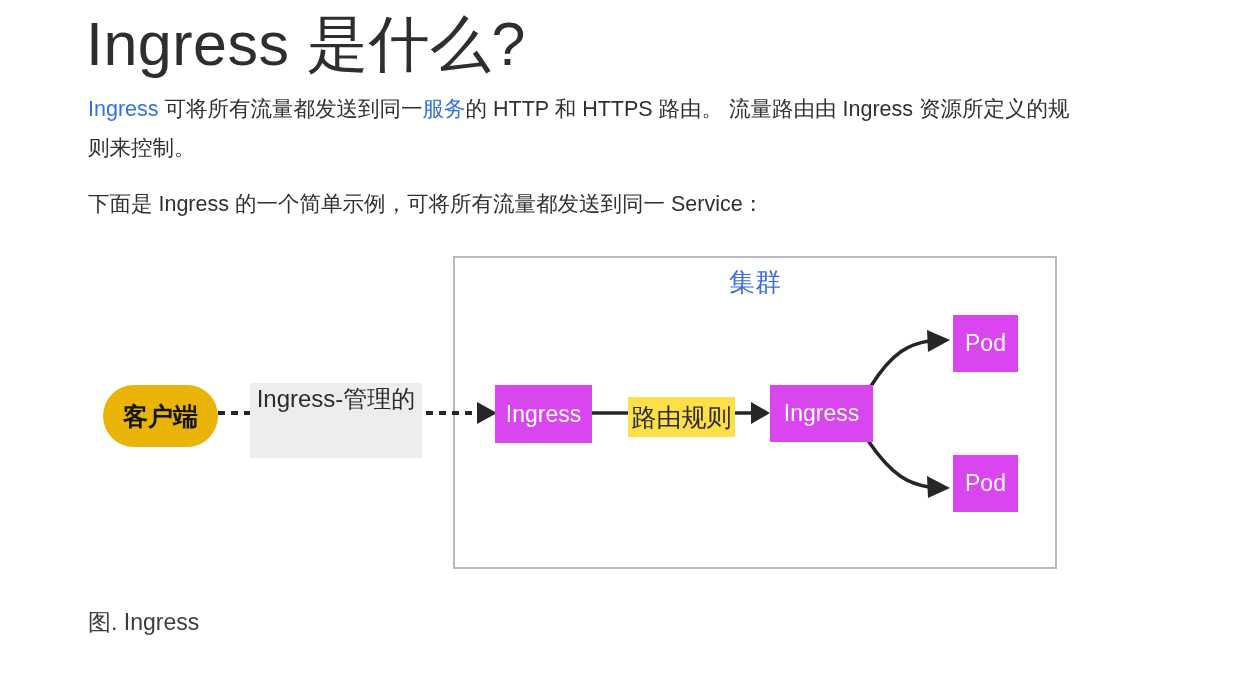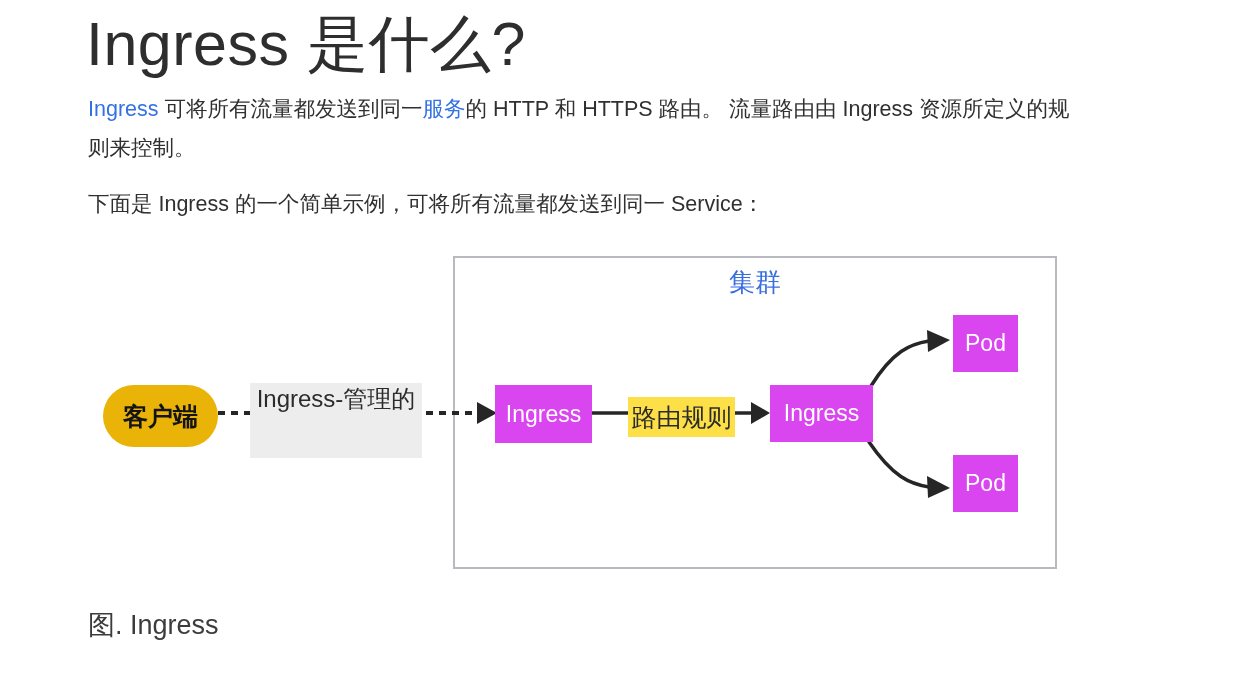--- a/index.html
+++ b/index.html
@@ -121,21 +121,21 @@
     background: #fde047;
     display: flex; align-items: center; justify-content: center;
     font-size: 25px;
     color: #2b2b2b;
     z-index: 2;
   }
   .figure-caption {
     position: absolute;
     left: 88px; top: 607px;
     margin: 0;
-    font-size: 27px;
+    font-size: 23px;
     color: #3c3c3c;
   }
 </style>
 </head>
 <body>
 
 <div class="page">
 
   <h1 class="page-title">Ingress 是什么?</h1>
 

